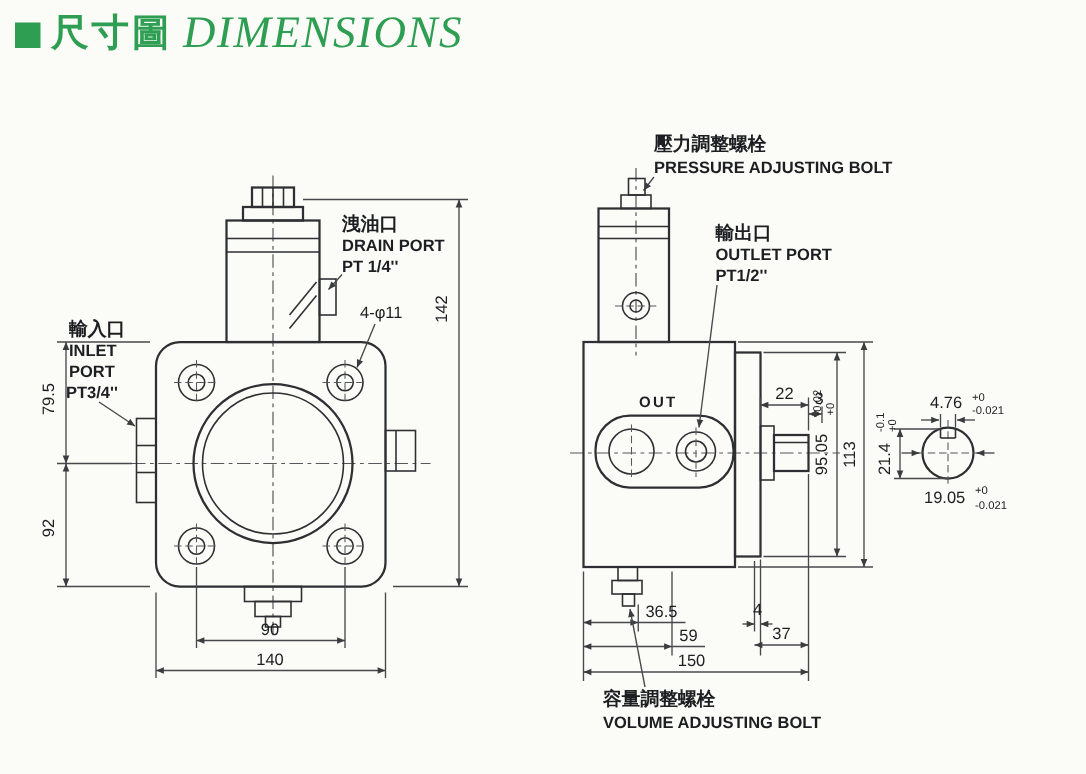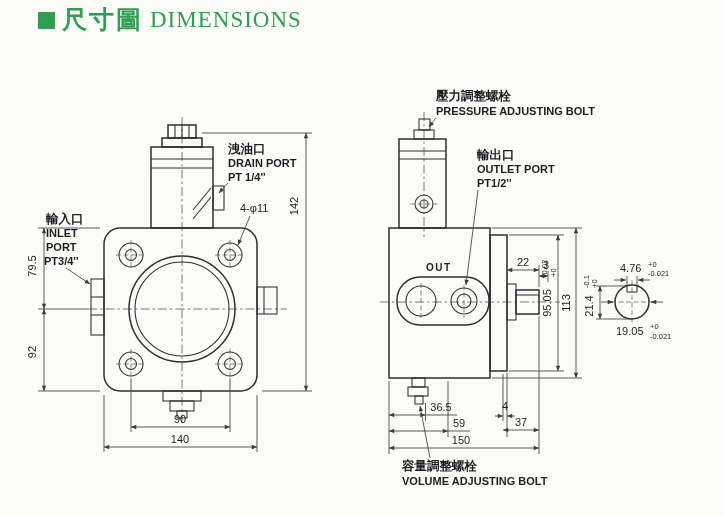--- a/index.html
+++ b/index.html
@@ -1,24 +1,24 @@
 <!DOCTYPE html>
 <html><head>
 <meta charset="utf-8">
 <style>
   html,body { margin:0; padding:0; background:#e8e8e4; }
   .stage {
     position:relative; width:724px; height:516px; margin:0 auto;
     background:#fbfbf7; overflow:hidden;
     font-family:"Liberation Sans", sans-serif;
   }
-  .title-row { position:absolute; top:7px; left:10px; display:flex; align-items:center; gap:7px;margin-left:28px; }
+  .title-row { position:absolute; top:7px; left:10px; display:flex; align-items:center; gap:7px; }
   .bullet { width:17px; height:17px; background:#2e9e52; margin-top:2px; }
   .t-cjk { font-size:25px; font-weight:700; color:#2e9e52; letter-spacing:2px; line-height:1; }
-  .t-en  { font-size:23px; font-family:"Liberation Serif", serif; color:#2e9e52; letter-spacing:1px; line-height:1; }
+  .t-en  { font-size:30px; font-family:"Liberation Serif", serif; color:#2e9e52; letter-spacing:1px; line-height:1;font-style:italic; }
 
   svg.drawing { position:absolute; top:0; left:0; }
   svg text { fill:#1c1e21; font-family:"Liberation Sans", sans-serif; }
   .ln  { fill:none; stroke:#2d2f32; stroke-width:1.5; }
   .ln2 { fill:none; stroke:#2d2f32; stroke-width:1.05; }
   .dim { fill:none; stroke:#46484b; stroke-width:0.9; }
   .cl  { fill:none; stroke:#55585c; stroke-width:0.8; stroke-dasharray:9 3 2.5 3; }
   .cl2 { fill:none; stroke:#55585c; stroke-width:0.7; stroke-dasharray:5 2.5; }
   .dimtxt { font-size:11px; }
   .toltxt { font-size:7.5px; }

